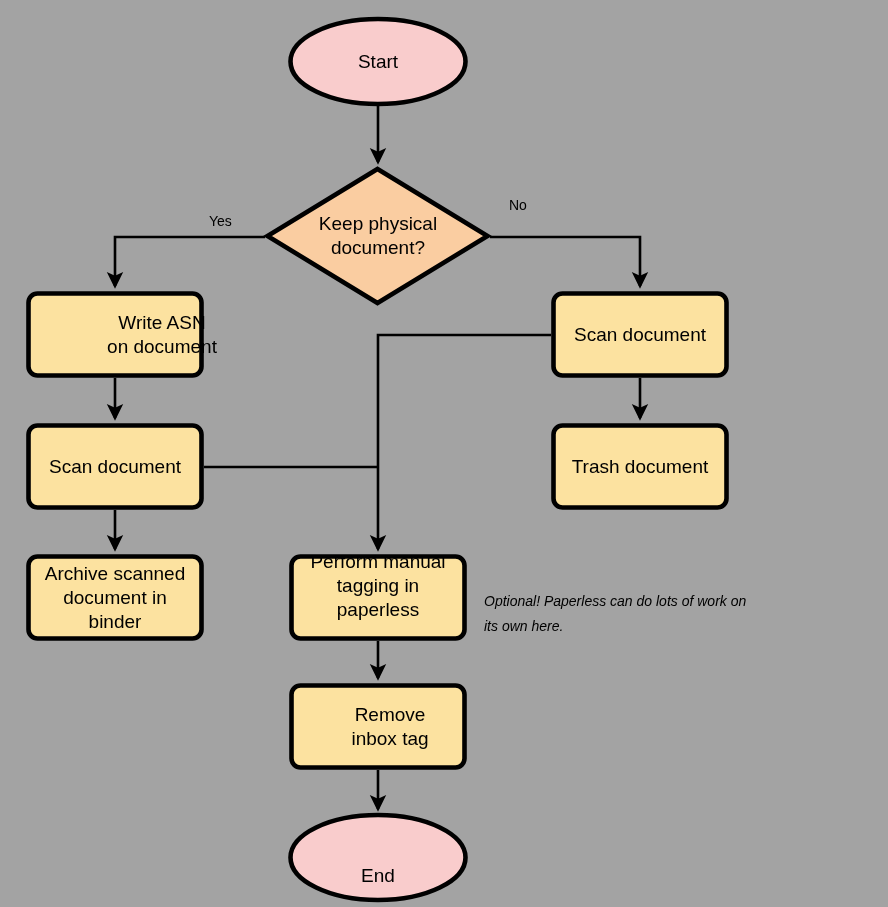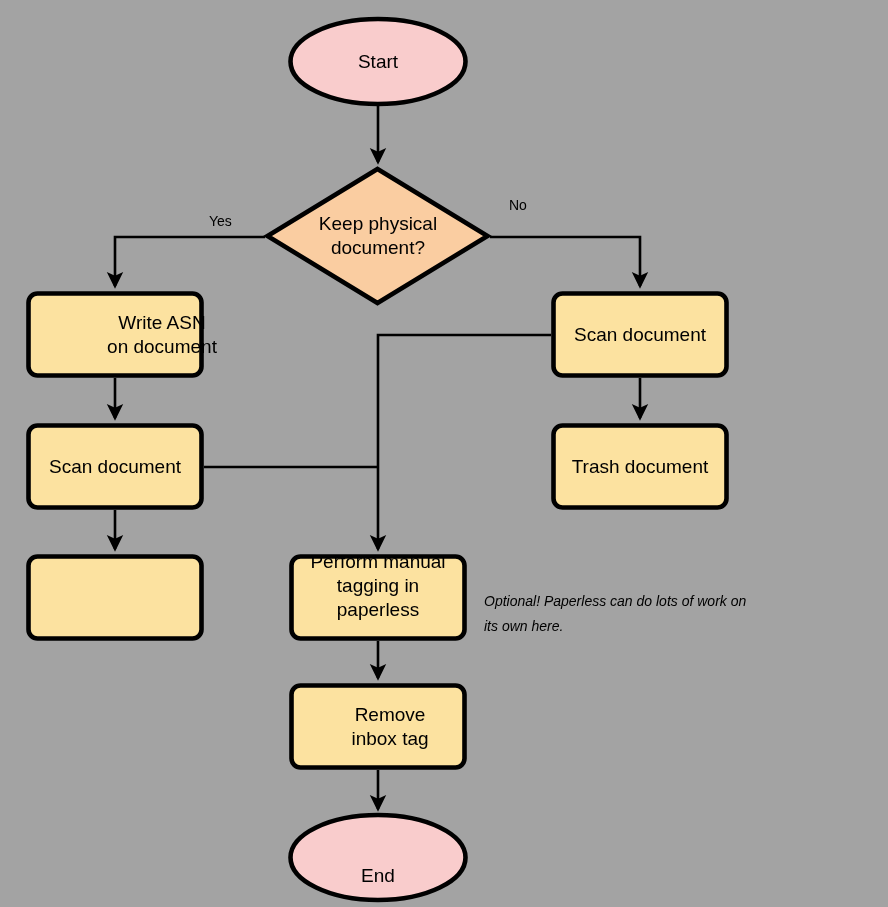--- a/index.html
+++ b/index.html
@@ -110,20 +110,23 @@
   <div class="node-label" style="left:289px; top:18px; width:178px; height:87px;">Start</div>
 
   <div class="node-label" style="left:265px; top:167px; width:226px; height:138px;">Keep physical
 document?</div>
 
   <div class="node-label" style="left:26px; top:291px; width:178px; height:87px;padding-left:47px;">Write ASN
 on document</div>
 
   <div class="node-label" style="left:26px; top:423px; width:178px; height:87px;">Scan document</div>
 
+  <div class="node-label" style="left:26px; top:554px; width:178px; height:87px;">Archive scanned
+document in
+binder</div>
 
   <div class="node-label" style="left:551px; top:291px; width:178px; height:87px;">Scan document</div>
 
   <div class="node-label" style="left:551px; top:423px; width:178px; height:87px;">Trash document</div>
 
   <div class="node-label" style="left:289px; top:554px; width:178px; height:64px;">Perform manual
 tagging in
 paperless</div>
 
   <div class="node-label" style="left:289px; top:683px; width:178px; height:87px;padding-left:12px;">Remove

